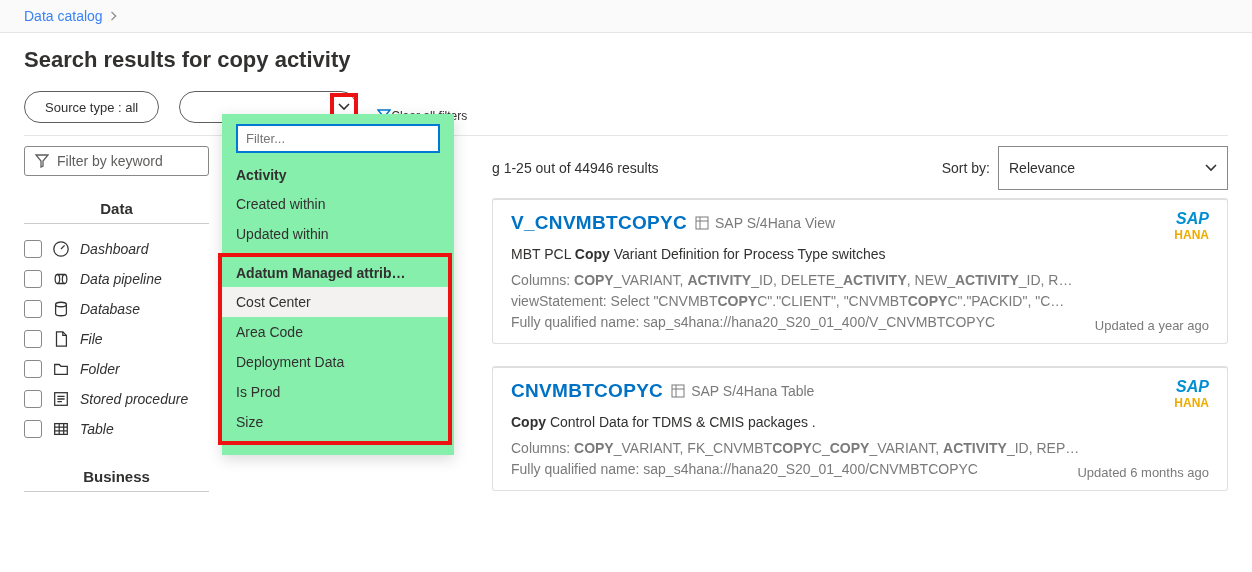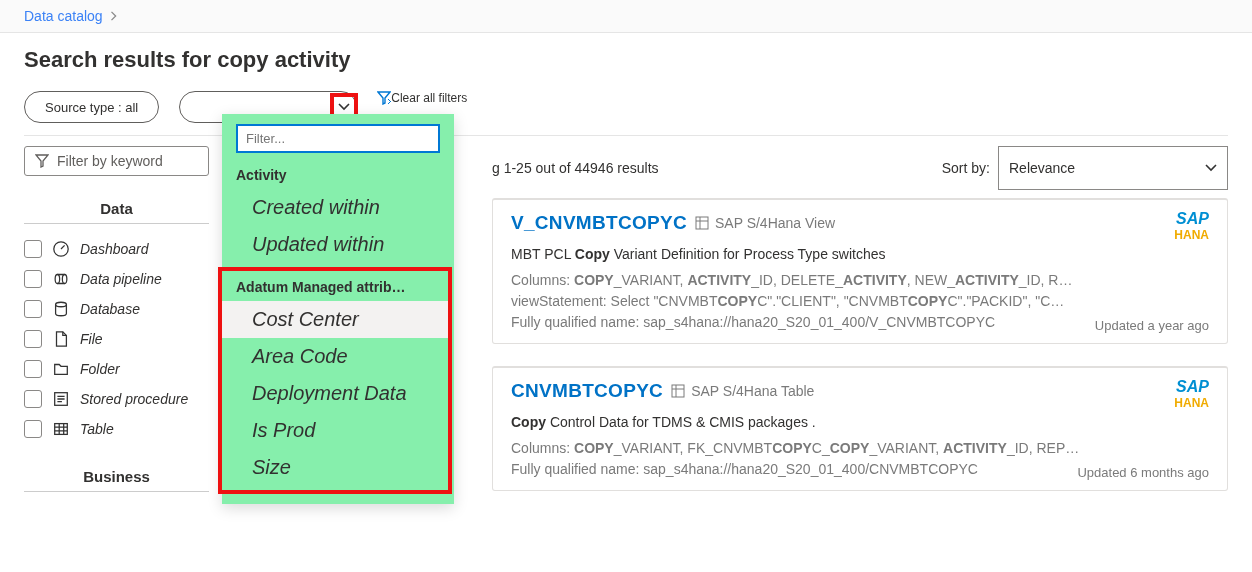--- a/index.html
+++ b/index.html
@@ -21,21 +21,21 @@
   }
   .breadcrumb a { color: #3b82f6; text-decoration: none; }
   .breadcrumb svg { width:10px; height:10px; }
   .page-title {
     padding: 14px 24px 6px 24px;
     font-size: 22px;
     font-weight: 600;
   }
   .filter-row {
     display: flex;
-    align-items: flex-start;
+    align-items: flex-end;
     padding: 12px 16px 8px 24px;
     gap: 20px;
   }
   .pill {
     padding: 5px 20px;
     border: 1px solid #605e5c;
     border-radius: 20px;
     font-size: 13px;
     background:#fff;
     display:flex;
@@ -97,21 +97,21 @@
   .filter-input {
     margin:0 14px 6px 14px;
     border:2px solid #0078d4;
     padding:5px 8px; width:calc(100% - 28px);
     font-size:13px; color:#8a8886;
   }
   .dd-group-head {
     font-weight:600; padding:8px 14px 6px 14px; font-size:14px;
   }
   .dd-item {
-    padding:7px 30px; font-size:20px; cursor:pointer;font-style:italic;
+    padding:7px 14px; font-size:14px; cursor:pointer;
   }
   .dd-item.hov { background:#f3f2f1; }
   .redbox {
     border:4px solid #e11; margin:4px 2px 0 -4px;
     padding-bottom:4px;
   }
   .results-head {
     display:flex; justify-content:space-between;
     align-items:center; padding:0 0 8px 260px;
     font-size:14px;

